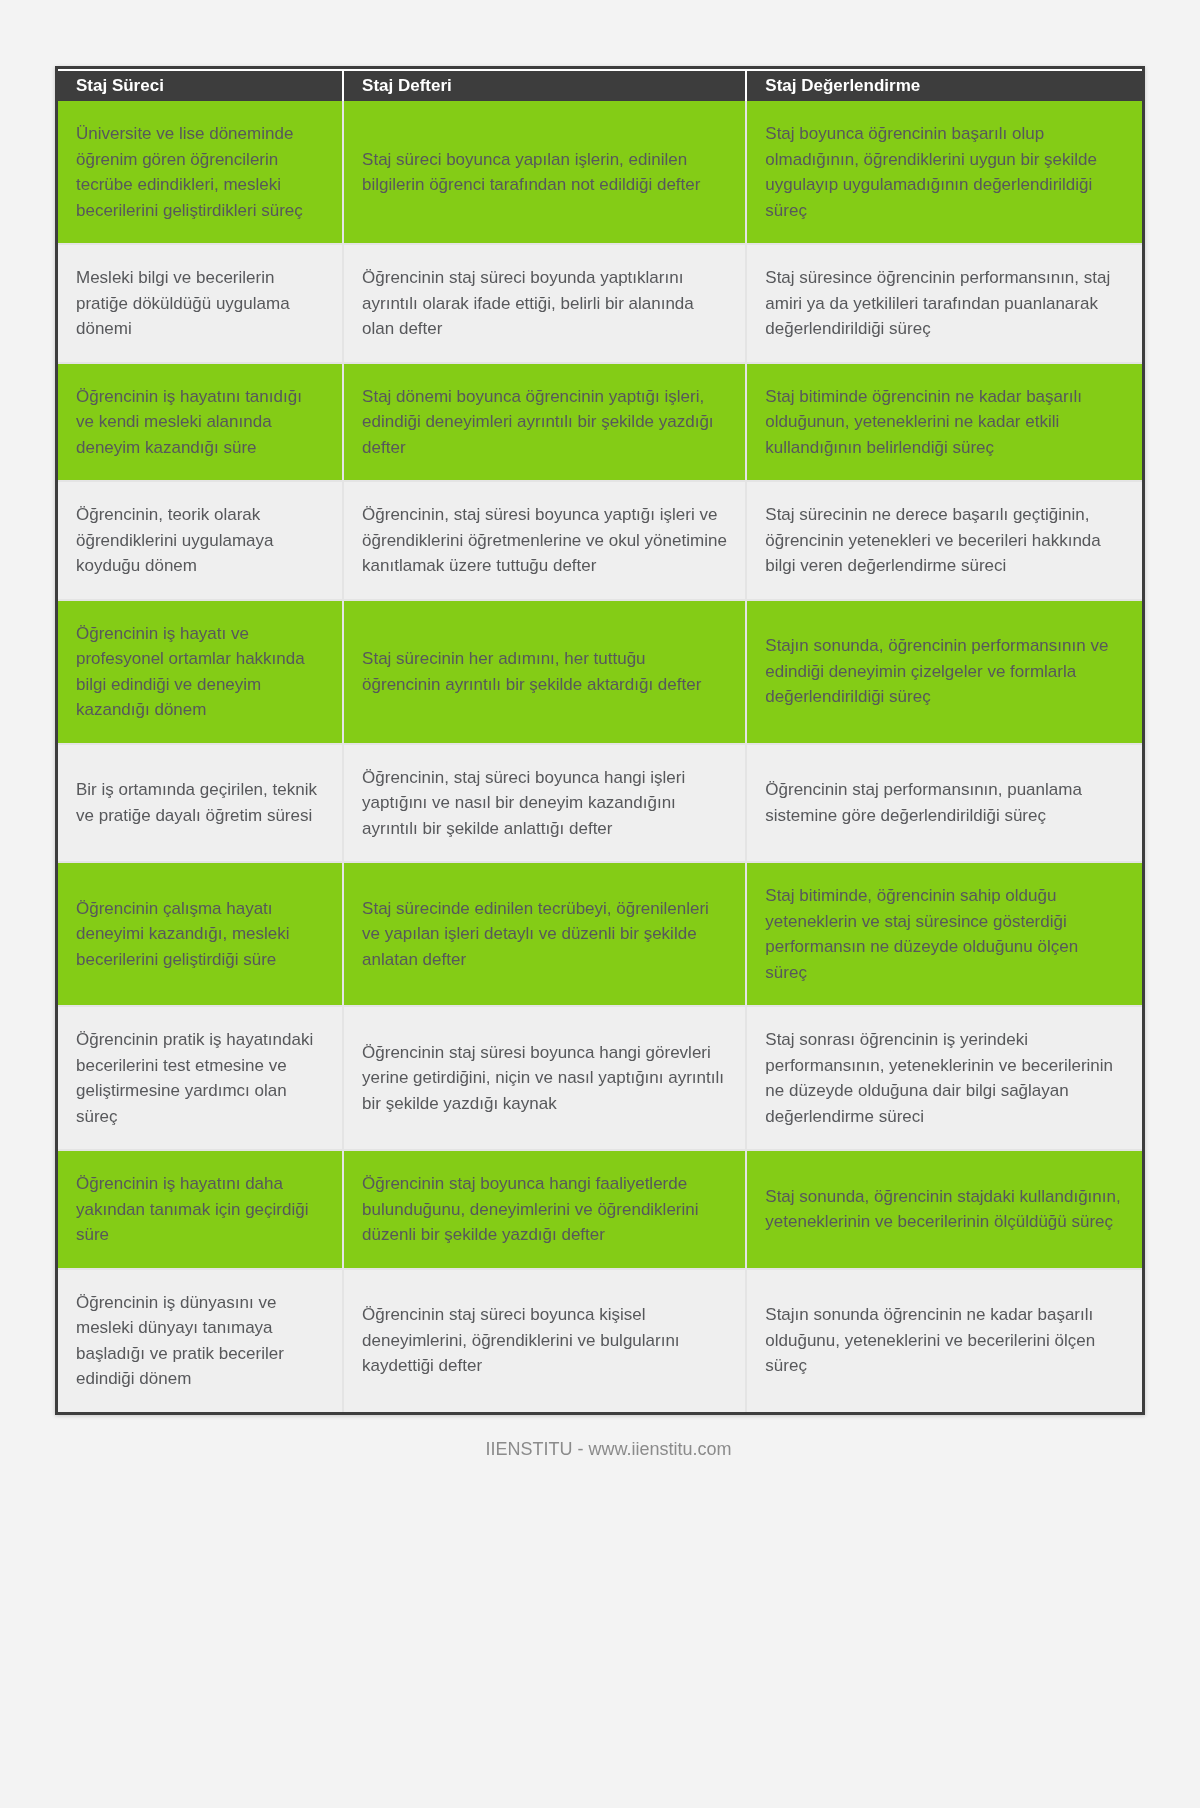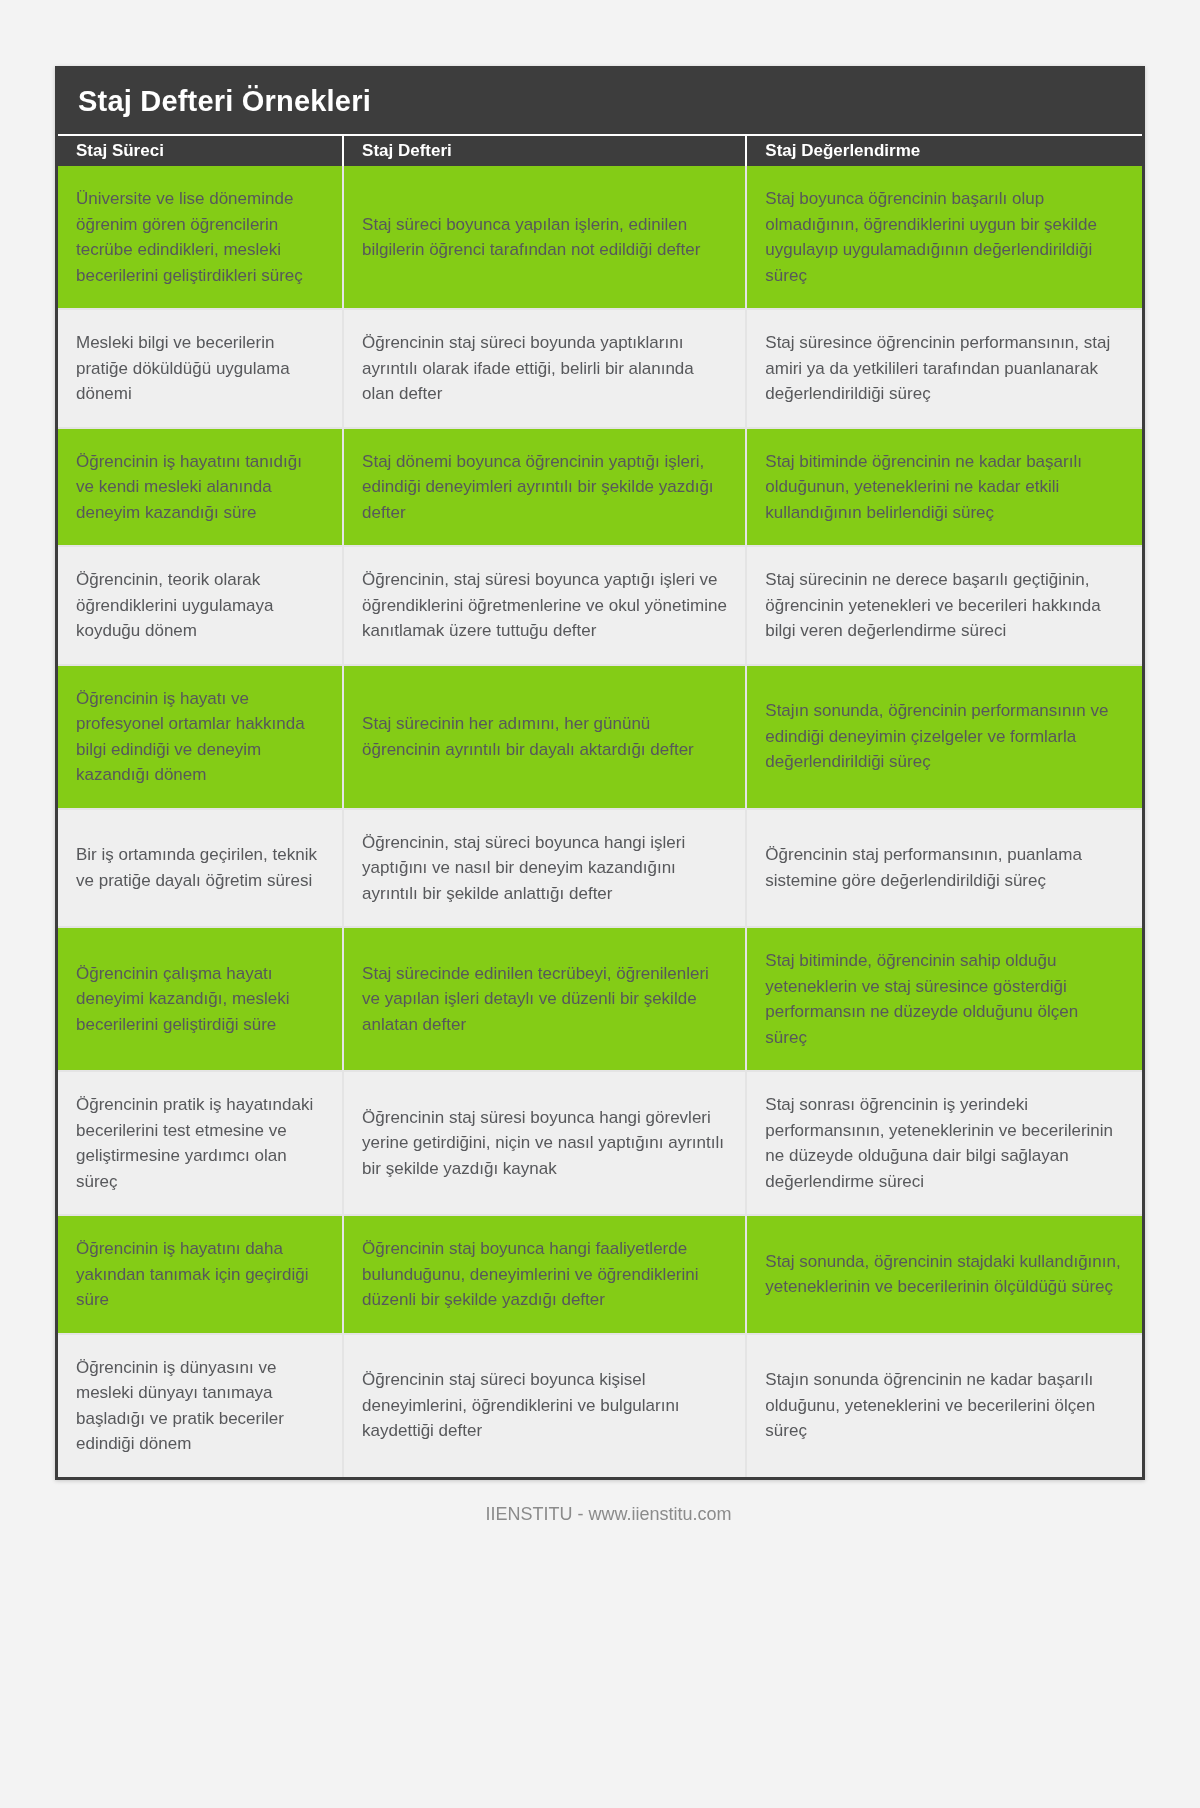--- a/index.html
+++ b/index.html
@@ -72,23 +72,20 @@
     text-align: center;
     padding: 24px 0 18px 17px;
     color: #8b8b8b;
     font-size: 18px;
   }
 </style>
 </head>
 <body>
 
 <div class="card">
-  <div class="title-bar">
-    <h1>Staj Defteri Örnekleri</h1>
-  </div>
   <table class="staj-table">
     <colgroup>
       <col style="width:26.3%">
       <col style="width:37.2%">
       <col style="width:36.5%">
     </colgroup>
     <thead>
       <tr>
         <th>Staj Süreci</th>
         <th>Staj Defteri</th>
@@ -111,21 +108,21 @@
         <td>Staj dönemi boyunca öğrencinin yaptığı işleri, edindiği deneyimleri ayrıntılı bir şekilde yazdığı defter</td>
         <td>Staj bitiminde öğrencinin ne kadar başarılı olduğunun, yeteneklerini ne kadar etkili kullandığının belirlendiği süreç</td>
       </tr>
       <tr>
         <td>Öğrencinin, teorik olarak öğrendiklerini uygulamaya koyduğu dönem</td>
         <td>Öğrencinin, staj süresi boyunca yaptığı işleri ve öğrendiklerini öğretmenlerine ve okul yönetimine kanıtlamak üzere tuttuğu defter</td>
         <td>Staj sürecinin ne derece başarılı geçtiğinin, öğrencinin yetenekleri ve becerileri hakkında bilgi veren değerlendirme süreci</td>
       </tr>
       <tr>
         <td>Öğrencinin iş hayatı ve profesyonel ortamlar hakkında bilgi edindiği ve deneyim kazandığı dönem</td>
-        <td>Staj sürecinin her adımını, her gününü öğrencinin ayrıntılı bir dayalı aktardığı defter</td>
+        <td>Staj sürecinin her adımını, her tuttuğu öğrencinin ayrıntılı bir şekilde aktardığı defter</td>
         <td>Stajın sonunda, öğrencinin performansının ve edindiği deneyimin çizelgeler ve formlarla değerlendirildiği süreç</td>
       </tr>
       <tr>
         <td>Bir iş ortamında geçirilen, teknik ve pratiğe dayalı öğretim süresi</td>
         <td>Öğrencinin, staj süreci boyunca hangi işleri yaptığını ve nasıl bir deneyim kazandığını ayrıntılı bir şekilde anlattığı defter</td>
         <td>Öğrencinin staj performansının, puanlama sistemine göre değerlendirildiği süreç</td>
       </tr>
       <tr>
         <td>Öğrencinin çalışma hayatı deneyimi kazandığı, mesleki becerilerini geliştirdiği süre</td>
         <td>Staj sürecinde edinilen tecrübeyi, öğrenilenleri ve yapılan işleri detaylı ve düzenli bir şekilde anlatan defter</td>

